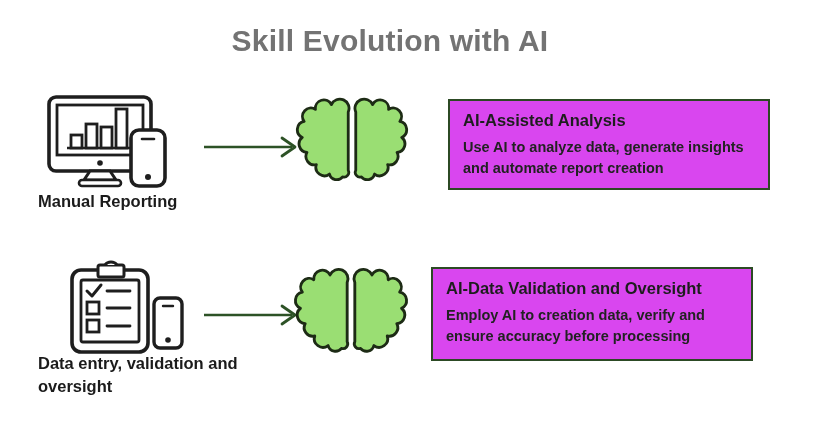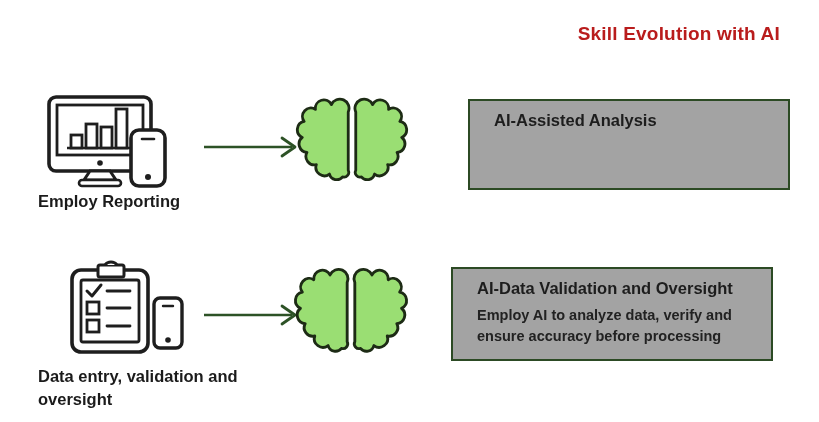--- a/index.html
+++ b/index.html
@@ -6,42 +6,41 @@
   .canvas{
     position:relative;
     width:819px;height:422px;
     background:#ffffff;
     font-family:"Liberation Sans", sans-serif;
     color:#1d1d1d;
     overflow:hidden;
   }
   .title{
     position:absolute;left:0;top:24px;width:780px;
-    text-align:right;
-    font-size:19px;font-weight:700;line-height:1.1;
-    color:#b91c1c;letter-spacing:0.2px;
+    text-align:center;
+    font-size:30px;font-weight:700;line-height:1.1;
+    color:#737373;letter-spacing:0.2px;
   }
   .subtitle{
     position:absolute;left:0;top:60px;width:819px;
     text-align:center;
     font-size:16.5px;font-weight:700;
     color:#1f1f1f;
   }
   .abs{position:absolute;}
   .row-label{
     font-size:16.5px;font-weight:700;color:#1b1b1b;line-height:1.4;
   }
   .card{
     position:absolute;
     width:322px;
     border:2.5px solid #2c4a24;
-    background:#a3a3a3;
+    background:#d946ef;
     box-sizing:border-box;
-    padding:9px 24px;
-    margin-left:20px;
+    padding:9px 13px;
   }
   .card-title{
     font-size:16.5px;font-weight:700;color:#1d1d1d;margin:0 0 6px 0;line-height:1.25;
   }
   .card-body{
     font-size:14.5px;font-weight:600;color:#222222;margin:0;line-height:1.45;
   }
   svg .ln{stroke:#1e1e1e;fill:none;}
   svg .fw{fill:#ffffff;stroke:#1e1e1e;}
 </style>
@@ -67,62 +66,63 @@
     <rect class="fw" x="58" y="35" width="11" height="21" stroke-width="2.8"></rect>
     <rect class="fw" x="73" y="17" width="11" height="39" stroke-width="2.8"></rect>
     <circle cx="57" cy="71" r="2.8" fill="#1e1e1e"></circle>
     <path class="fw" d="M47,79 L67,79 L73,88 L41,88 Z" stroke-width="3"></path>
     <rect class="fw" x="36" y="88" width="42" height="6" rx="3" stroke-width="2.6"></rect>
     <rect class="fw" x="88" y="38" width="34" height="56" rx="8" stroke-width="3.6"></rect>
     <line class="ln" x1="99" y1="47" x2="111" y2="47" stroke-width="2.6" stroke-linecap="round"></line>
     <circle cx="105" cy="85" r="3" fill="#1e1e1e"></circle>
   </svg>
 
-  <div class="abs row-label" style="left:38px;top:190px;width:200px">Employ Reporting</div>
+  <div class="abs row-label" style="left:38px;top:190px;width:200px">Manual Reporting</div>
 
   <svg class="abs" style="left:203px;top:134px" width="100" height="26" viewBox="0 0 100 26">
     <line x1="1" y1="13" x2="89" y2="13" stroke="#2d5226" stroke-width="2.6"></line>
     <polyline points="79,4 92,13 79,22" fill="none" stroke="#2d5226" stroke-width="2.8" stroke-linecap="round" stroke-linejoin="round"></polyline>
   </svg>
 
   <svg class="abs" style="left:291px;top:97px" width="122" height="94" viewBox="0 0 130 100">
     <use href="#hemi"></use>
     <use href="#hemi" transform="translate(130,0) scale(-1,1)"></use>
   </svg>
 
   <div class="card" style="left:448px;top:99px;height:91px">
     <p class="card-title">AI-Assisted Analysis</p>
+    <p class="card-body">Use AI to analyze data, generate insights and automate report creation</p>
   </div>
 
   <svg class="abs" style="left:58px;top:258px" width="130" height="100" viewBox="0 0 130 100">
     <rect class="fw" x="14" y="12" width="76" height="82" rx="9" stroke-width="3.6"></rect>
     <rect class="fw" x="23" y="22" width="58" height="62" rx="2" stroke-width="2.8"></rect>
     <rect class="fw" x="40" y="7" width="26" height="12" rx="2" stroke-width="3"></rect>
     <path class="fw" d="M47,7 A7 6 0 0 1 59,7" stroke-width="3"></path>
     <polyline class="ln" points="29,33 34,38 43,27" stroke-width="3" stroke-linecap="round" stroke-linejoin="round"></polyline>
     <line class="ln" x1="49" y1="33" x2="72" y2="33" stroke-width="2.8" stroke-linecap="round"></line>
     <rect class="fw" x="29" y="44" width="12" height="12" stroke-width="2.8"></rect>
     <line class="ln" x1="49" y1="50" x2="72" y2="50" stroke-width="2.8" stroke-linecap="round"></line>
     <rect class="fw" x="29" y="62" width="12" height="12" stroke-width="2.8"></rect>
     <line class="ln" x1="49" y1="68" x2="72" y2="68" stroke-width="2.8" stroke-linecap="round"></line>
     <rect class="fw" x="96" y="40" width="28" height="50" rx="6" stroke-width="3.4"></rect>
     <line class="ln" x1="105" y1="48" x2="115" y2="48" stroke-width="2.4" stroke-linecap="round"></line>
     <circle cx="110" cy="82" r="2.8" fill="#1e1e1e"></circle>
   </svg>
 
-  <div class="abs row-label" style="left:38px;top:365px;width:200px">Data entry, validation and oversight</div>
+  <div class="abs row-label" style="left:38px;top:352px;width:200px">Data entry, validation and oversight</div>
 
   <svg class="abs" style="left:203px;top:302px" width="100" height="26" viewBox="0 0 100 26">
     <line x1="1" y1="13" x2="89" y2="13" stroke="#2d5226" stroke-width="2.6"></line>
     <polyline points="79,4 92,13 79,22" fill="none" stroke="#2d5226" stroke-width="2.8" stroke-linecap="round" stroke-linejoin="round"></polyline>
   </svg>
 
   <svg class="abs" style="left:289px;top:267px" width="124" height="96" viewBox="0 0 130 100">
     <use href="#hemi"></use>
     <use href="#hemi" transform="translate(130,0) scale(-1,1)"></use>
   </svg>
 
   <div class="card" style="left:431px;top:267px;height:94px">
     <p class="card-title">AI-Data Validation and Oversight</p>
-    <p class="card-body">Employ AI to analyze data, verify and ensure accuracy before processing</p>
+    <p class="card-body">Employ AI to creation data, verify and ensure accuracy before processing</p>
   </div>
 
 </div>
 
 </body></html>

